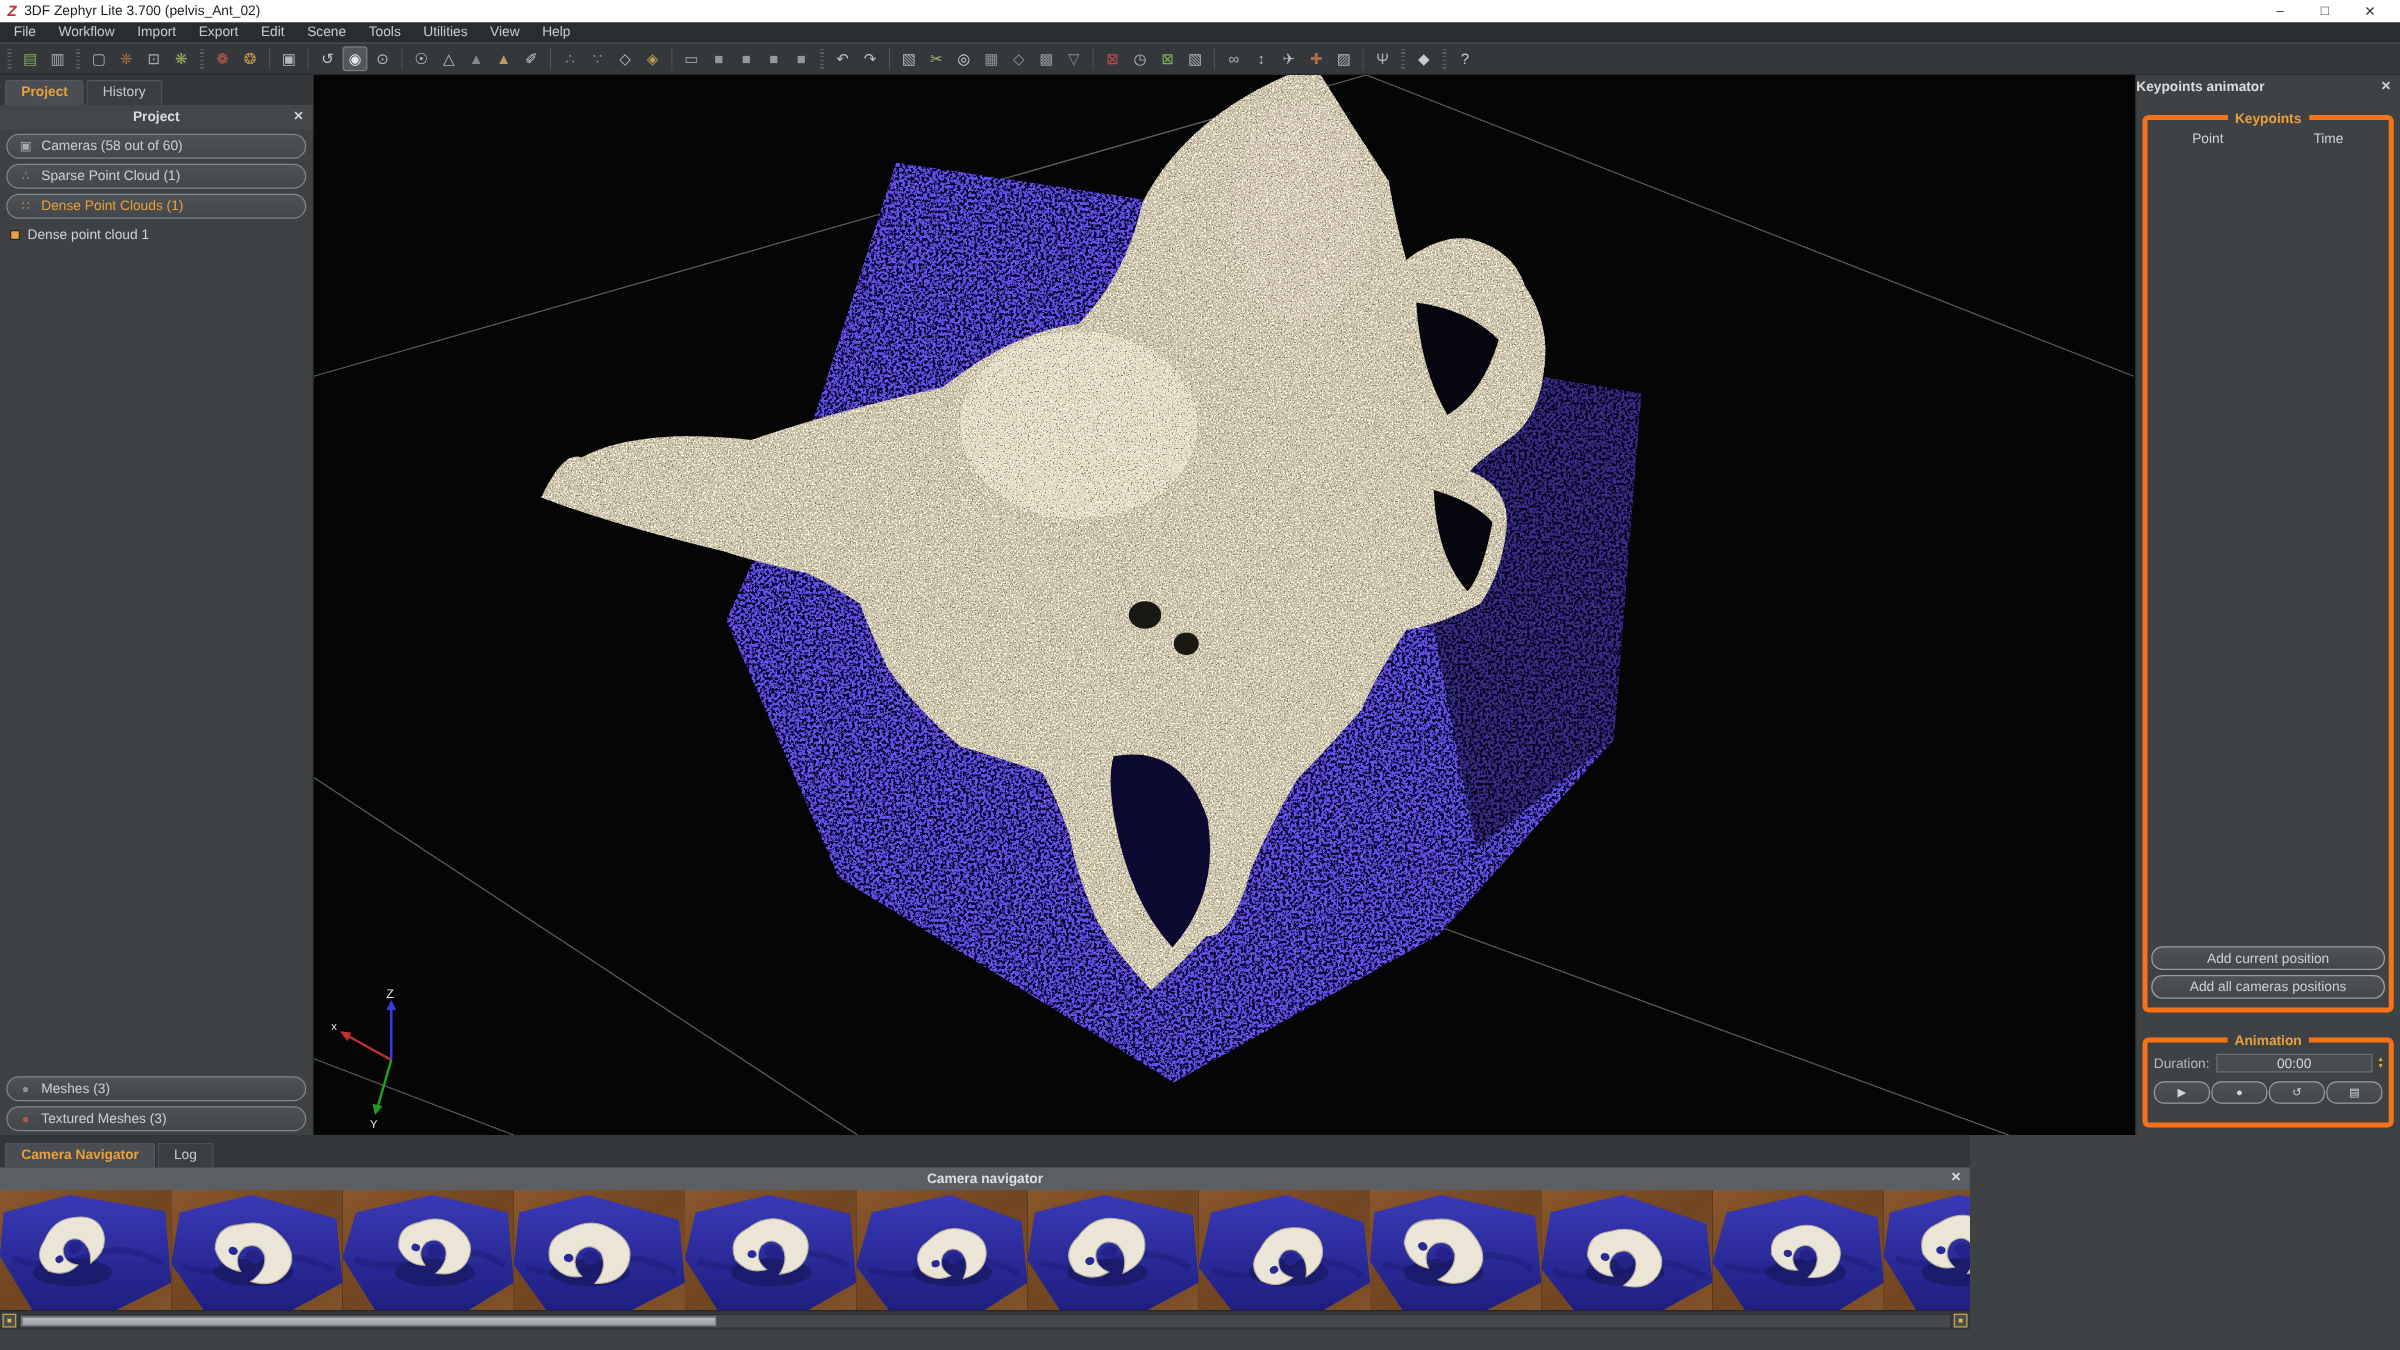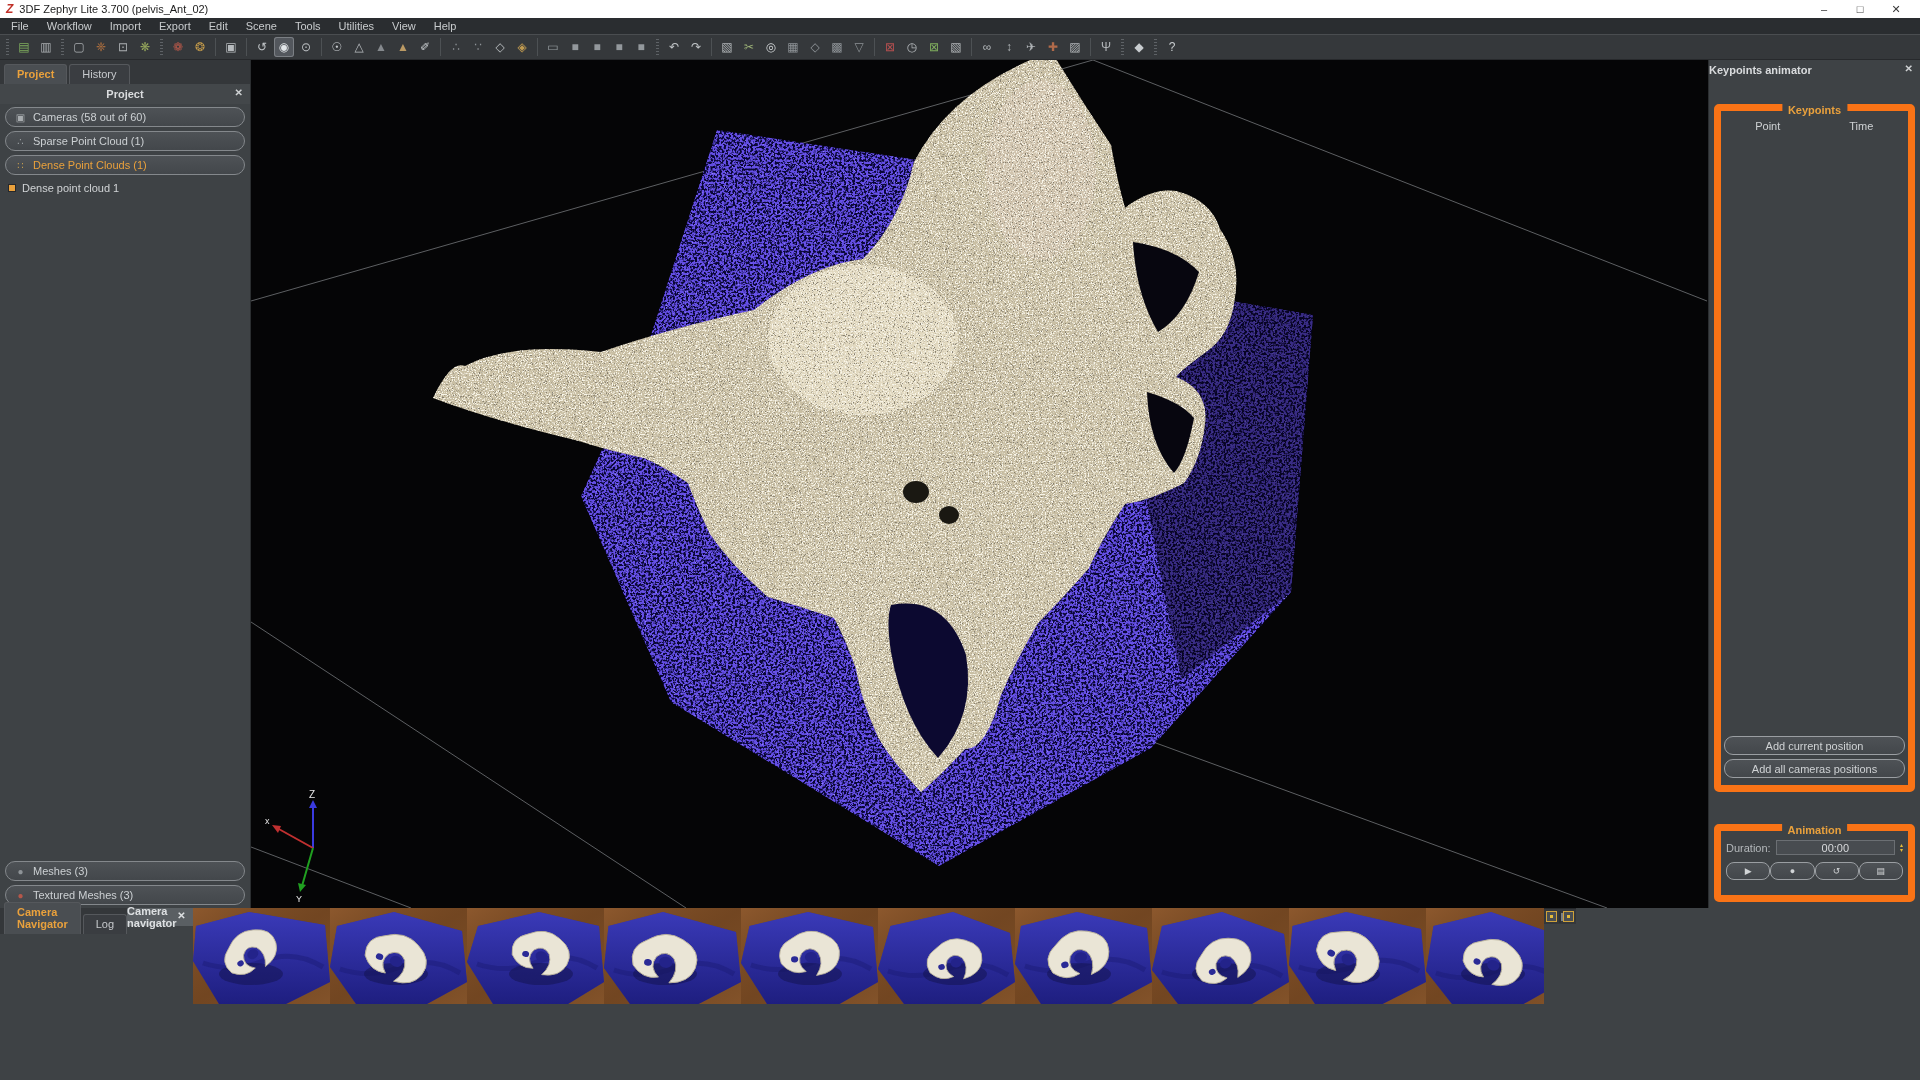--- a/index.html
+++ b/index.html
@@ -52,21 +52,21 @@
   .left-spacer { flex:1; }
 
   .viewport { flex:1; position:relative; background:#050506; overflow:hidden; }
   .scene { position:absolute; left:0; top:0; }
   .gizmo { position:absolute; left:14px; bottom:2px; }
 
   .right-panel { width:212px; background:#3e4245; border-left:1px solid #2b2e30;
                  display:flex; flex-direction:column; }
   .rp-header { height:20px; display:flex; align-items:center; font-size:11px;
                font-weight:bold; color:#dadcde; position:relative; }
-  .groupbox { border:7px solid #f97316; border-radius:5px; margin:24px 5px 4px; position:relative;gap:32px; }
+  .groupbox { border:4px solid #f97316; border-radius:5px; margin:12px 5px 4px; position:relative;gap:32px; }
   .gb-label { position:absolute; top:-7px; left:50%; transform:translateX(-50%); background:#3e4245;
               padding:0 6px; color:#eaa13c; font-size:11px; font-weight:bold; white-space:nowrap; }
   .kp-group { flex:1; display:flex; flex-direction:column; margin-bottom:8px; }
   .kp-cols { display:flex; font-size:11px; color:#cfd2d4; padding:9px 0 4px; }
   .kp-col { width:50%; text-align:center; }
   .kp-list { flex:1; }
   .kp-buttons { display:flex; flex-direction:column; gap:4px; padding:4px 3px 7px; }
   .btn { height:19px; border-radius:9px; border:1px solid #9a9ea2; background:linear-gradient(#4e5256,#43474b);
          color:#cfd2d4; font-size:11px; display:flex; align-items:center; justify-content:center; }
   .anim-group { margin-bottom:6px; padding-bottom:12px; }
@@ -74,21 +74,21 @@
   .duration-field { flex:1; height:15px; background:#484c50; border:1px solid #6b6f73; color:#d8dadc;
                     display:flex; align-items:center; justify-content:center; font-size:11px; }
   .spinner { display:flex; flex-direction:column; font-size:6px; color:#e3bb3a; line-height:5px; }
   .playback { display:flex; justify-content:space-between; padding:5px 5px 3px; }
   .pb-btn { width:45px; height:18px; border-radius:8px; border:1px solid #9a9ea2;
             background:linear-gradient(#4e5256,#43474b); color:#d2d5d7; font-size:9px;
             display:flex; align-items:center; justify-content:center; }
 
   
   .bottom { position:absolute; top:908px; left:0; width:1576px; height:172px; background:#3e4245;
-            display:flex; flex-direction:row;justify-content:space-between; }
+            display:flex; flex-direction:column;justify-content:space-between; }
   .bottom-tabs { height:26px; background:#34373a; display:flex; align-items:flex-end; padding-left:4px; gap:2px; }
   .nav-header { height:18px; background:#5a5f63; display:flex; align-items:center; justify-content:center;
                 font-size:11px; font-weight:bold; color:#dde0e2; position:relative; }
   .nav-close { position:absolute; right:7px; top:2px; font-size:10px; color:#dde0e2; }
   .thumbstrip { height:96px; display:flex; background:#26282b; overflow:hidden; }
   .thumb { width:137px; height:96px; border-right:2px solid #202224; position:relative; flex:none; }
   .hscroll { height:16px; background:#34373b; border-top:1px solid #25272a; display:flex;
              align-items:center; padding:0 2px; gap:2px; }
   .scroll-end { width:11px; height:11px; border:1px solid #cfa23a; background:#4a4e52; flex:none;
                 display:flex; align-items:center; justify-content:center; }

